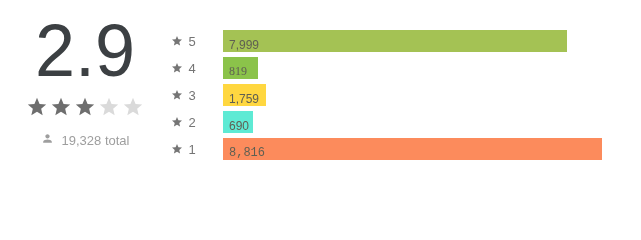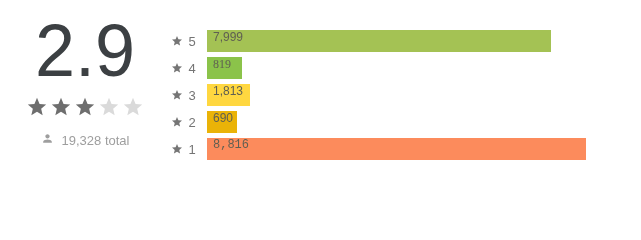--- a/index.html
+++ b/index.html
@@ -81,22 +81,23 @@
   .row-num {
     width: 16px;
     font-size: 13px;
     color: #757575;
     text-align: center;
     margin-right: 7px;
   }
   .bar {
     height: 22px;
     display: flex;
-    align-items: flex-start;
+    align-items: flex-end;
     box-sizing: border-box;
+    margin-left: 16px;
   }
   .bar-label {
     font-size: 12px;
     color: #5f5f52;
     padding-left: 6px;
     white-space: nowrap;
   }
 </style>
 </head>
 <body>
@@ -166,31 +167,31 @@
         </div>
       </div>
       <div class="hist-row">
         <span class="row-star">
           <svg width="12" height="12" viewBox="0 0 24 24" aria-hidden="true">
             <path fill="#757575" d="M12 17.27 18.18 21l-1.64-7.03L22 9.24l-7.19-.61L12 2 9.19 8.63 2 9.24l5.46 4.73L5.82 21z"></path>
           </svg>
         </span>
         <span class="row-num">3</span>
         <div class="bar" style="background: rgb(255, 215, 64); width: 43px;">
-          <span class="bar-label">1,813</span>
+          <span class="bar-label">1,759</span>
         </div>
       </div>
       <div class="hist-row">
         <span class="row-star">
           <svg width="12" height="12" viewBox="0 0 24 24" aria-hidden="true">
             <path fill="#757575" d="M12 17.27 18.18 21l-1.64-7.03L22 9.24l-7.19-.61L12 2 9.19 8.63 2 9.24l5.46 4.73L5.82 21z"></path>
           </svg>
         </span>
         <span class="row-num">2</span>
-        <div class="bar" style="background: #eab308; width: 30px;">
+        <div class="bar" style="background: #5eead4; width: 30px;">
           <span class="bar-label">690</span>
         </div>
       </div>
       <div class="hist-row">
         <span class="row-star">
           <svg width="12" height="12" viewBox="0 0 24 24" aria-hidden="true">
             <path fill="#757575" d="M12 17.27 18.18 21l-1.64-7.03L22 9.24l-7.19-.61L12 2 9.19 8.63 2 9.24l5.46 4.73L5.82 21z"></path>
           </svg>
         </span>
         <span class="row-num">1</span>

